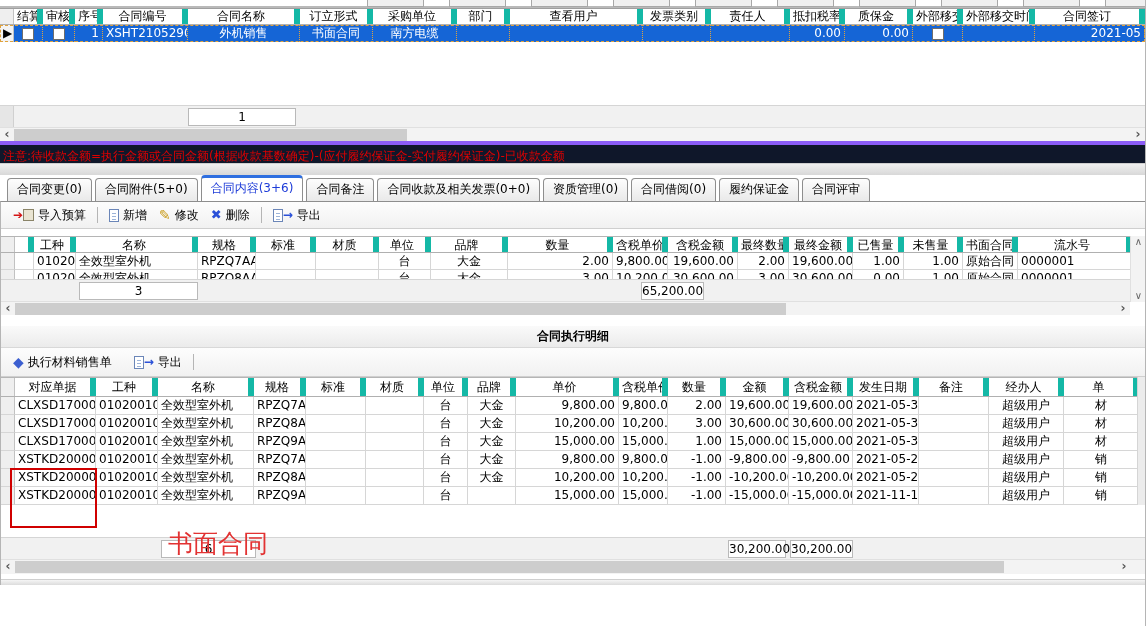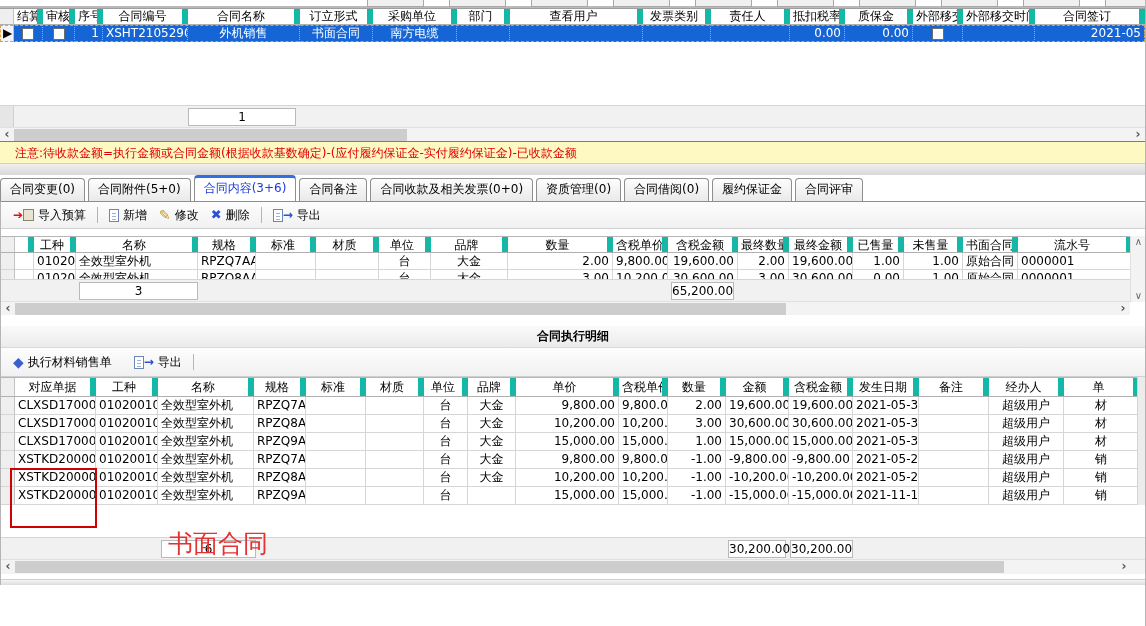--- a/index.html
+++ b/index.html
@@ -41,27 +41,27 @@
 
 
 .hscroll{position:relative;height:14px;background:#f3f3f3;border-top:1px solid #e0e0e0}
 .hscroll .thumb{position:absolute;top:1px;height:12px;background:#cdcdcd}
 .sbtn{position:absolute;top:0;width:14px;height:14px;line-height:12px;text-align:center;color:#555;font-weight:bold}
 .sbtn.l{left:0}.sbtn.r{right:0}
 .vscroll{position:absolute;width:15px;background:#f3f3f3;border-left:1px solid #e0e0e0}
 .vscroll .vb{position:absolute;left:0;width:15px;height:12px;text-align:center;line-height:11px;color:#666;font-size:10px}
 
 
-.hint{height:23px;line-height:22px;color:#e00000;padding-left:15px;background:#fef9c3;border-top:1px solid #8b5cf6;border-bottom:1px solid #cfcfcf;overflow:hidden;white-space:nowrap}
+.hint{height:23px;line-height:22px;color:#e00000;padding-left:3px;background:#0f172a;border-top:4px solid #8b5cf6;border-bottom:1px solid #cfcfcf;overflow:hidden;white-space:nowrap}
 .hint2{height:20px;line-height:19px;color:#e00000;padding-left:3px;background:#fff;border-top:1px solid #cfcfcf;overflow:hidden;white-space:nowrap}
 .band{height:11px;background:linear-gradient(#f0f0f0,#d8d8d8)}
 .bstrip{height:6px;background:linear-gradient(#f5f5f5,#dcdcdc);border-top:1px solid #cfcfcf}
 
 
-.tabs{display:flex;align-items:flex-end;height:26px;background:#fff;padding-left:0}
+.tabs{display:flex;align-items:flex-end;height:26px;background:#fff;padding-left:7px}
 .tab{height:23px;line-height:21px;padding:0 9px;margin-right:3px;background:linear-gradient(#fdfdfd,#e9e9e9);border:1px solid #8e8e8e;border-bottom:none;border-radius:4px 4px 0 0;white-space:nowrap}
 .tab.active{height:26px;line-height:21px;background:#fff;border-top:3px solid #2f6fe0;color:#1d3bd8;position:relative;z-index:2}
 
 
 .panel{border-top:1px solid #8e8e8e;border-left:1px solid #b5b5b5;background:#fff}
 .sect-title{height:22px;line-height:21px;text-align:center;font-weight:bold;background:linear-gradient(#fafafa,#ebebeb);border-bottom:1px solid #d8d8d8}
 .tbar{display:flex;align-items:center;height:27px;padding-left:6px;background:linear-gradient(#fdfdfd,#f1f1f1);border-bottom:1px solid #cfcfcf}
 .tbar2{height:29px}
 .tbtn{display:flex;align-items:center;gap:4px;padding:2px 6px;white-space:nowrap}
 .tsep{width:1px;height:16px;background:#b5b5b5;margin:0 5px}
@@ -286,21 +286,21 @@
             <div class="cell c12">3.00</div>
             <div class="cell c13">30,600.00</div>
             <div class="cell c14">0.00</div>
             <div class="cell c15">1.00</div>
             <div class="cell c16">原始合同</div>
             <div class="cell c17">0000001</div>
           </div>
         </div>
       <div class="gfoot">
         <div class="fbox" style="left:78px;width:119px">3</div>
-        <div class="fbox" style="left:670px;width:63px">65,200.00</div>
+        <div class="fbox" style="left:640px;width:63px">65,200.00</div>
       </div>
       <div class="hscroll" style="margin-right:15px">
         <div class="sbtn l">‹</div>
         <div class="thumb" style="left:14px;width:771px"></div>
         <div class="sbtn r">›</div>
       </div>
       <div class="vscroll" style="right:0;top:0;height:66px">
         <div class="vb" style="top:0">∧</div>
         <div class="vb" style="bottom:0">∨</div>
       </div>

